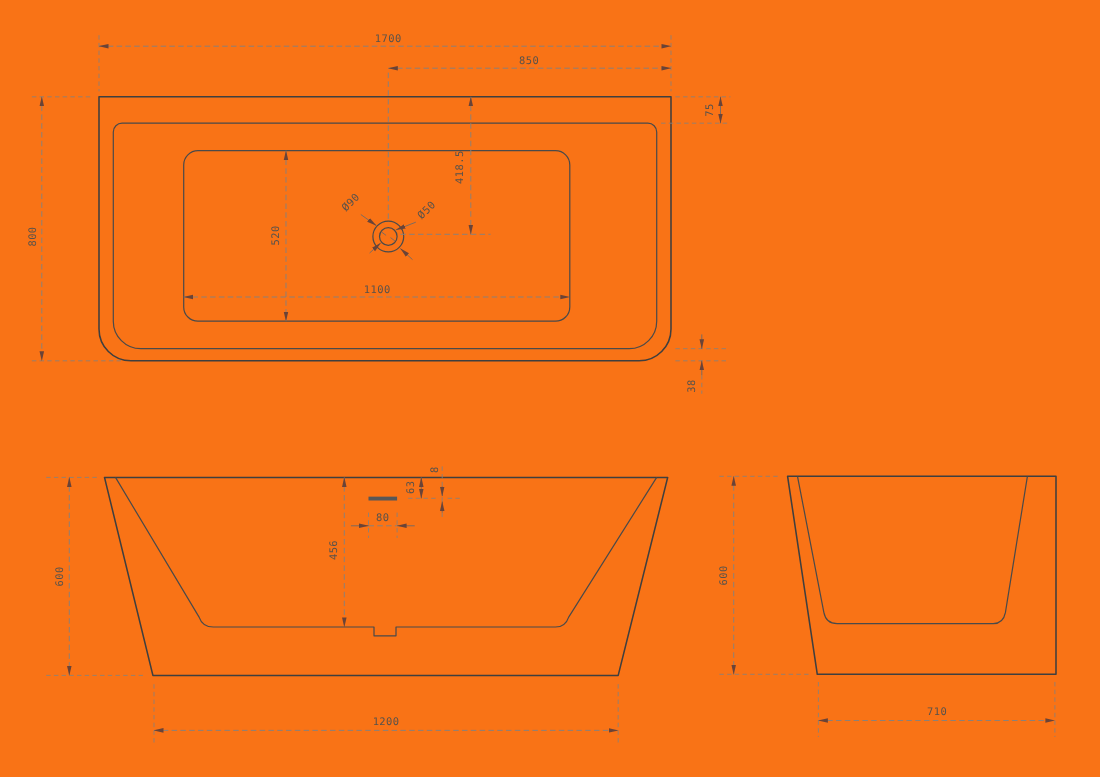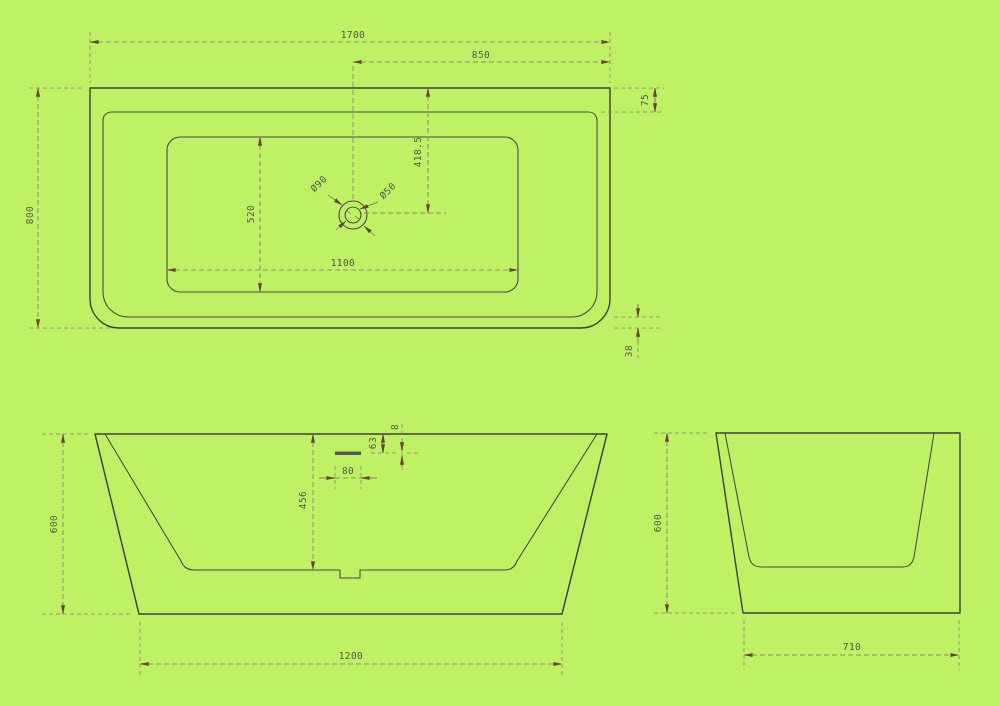--- a/index.html
+++ b/index.html
@@ -1,16 +1,16 @@
 <!DOCTYPE html>
 <html><head>
 <meta charset="utf-8">
 <style>
   html,body{margin:0;padding:0;background:#ffffff;}
-  .sheet{position:relative;width:1000px;height:706px;background:#bef264;overflow:hidden;
+  .sheet{position:relative;width:1000px;height:706px;background:#f97316;overflow:hidden;
          font-family:"DejaVu Sans Mono","Liberation Mono",monospace;text-align:right;}
   svg text{font-family:"DejaVu Sans Mono","Liberation Mono",monospace;
            font-size:9.5px;letter-spacing:.4px;fill:#57524c;}
   svg .out{stroke:#3f3f3f;stroke-width:1.4;fill:none;stroke-linejoin:round;}
   svg .in{stroke:#4a4a4a;stroke-width:1.1;fill:none;stroke-linejoin:round;}
   svg .dim{stroke:#8b8178;stroke-width:.9;fill:none;stroke-dasharray:5 3;}
   svg .ext{stroke:#8b8178;stroke-width:.8;fill:none;stroke-dasharray:4 3;}
   svg .sol{stroke:#7c6a5f;stroke-width:.9;fill:none;}
   svg .bar{fill:#575757;stroke:none;}
 </style>

